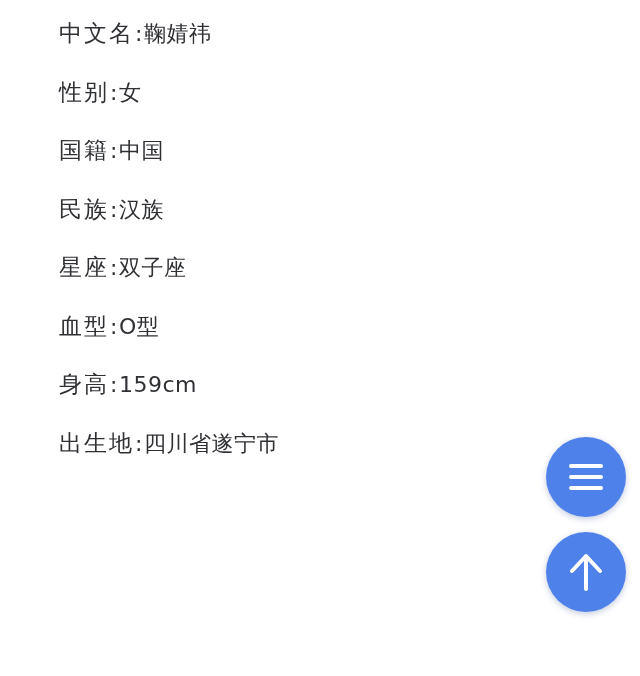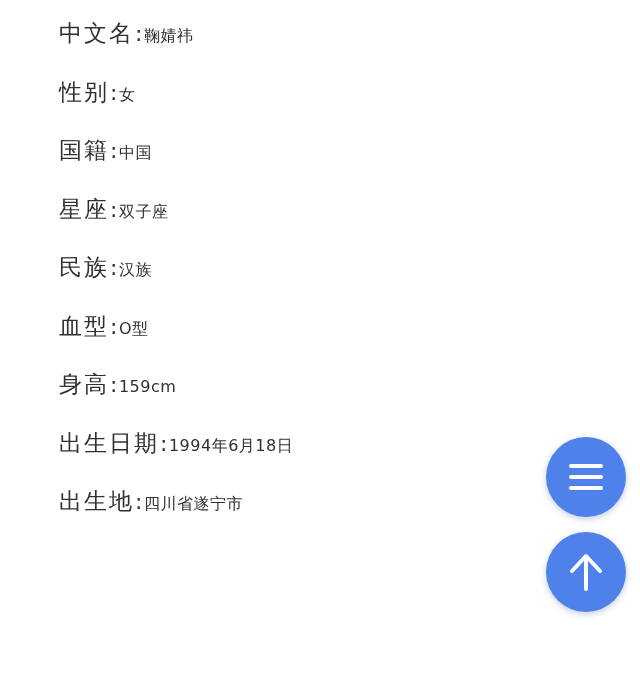--- a/index.html
+++ b/index.html
@@ -41,21 +41,21 @@
     color: #2f3034;
     letter-spacing: 2px;
     margin-left: 27px;
   }
   .info-row .sep {
     font-size: 22px;
     color: #2f3034;
     padding: 0 1px;
   }
   .info-row .value {
-    font-size: 16px;
+    font-size: 22px;
     color: #2f3034;
     letter-spacing: 0.5px;
   }
 
   
   .fab {
     position: absolute;
     width: 80px;
     height: 80px;
     border-radius: 50%;
@@ -106,33 +106,30 @@
   <div class="info-row">
     <span class="label">中文名</span><span class="sep">:</span><span class="value">鞠婧祎</span>
   </div>
   <div class="info-row">
     <span class="label">性别</span><span class="sep">:</span><span class="value">女</span>
   </div>
   <div class="info-row">
     <span class="label">国籍</span><span class="sep">:</span><span class="value">中国</span>
   </div>
   <div class="info-row">
-    <span class="label">星座</span><span class="sep">:</span><span class="value">双子座</span>
+    <span class="label">民族</span><span class="sep">:</span><span class="value">汉族</span>
   </div>
   <div class="info-row">
-    <span class="label">民族</span><span class="sep">:</span><span class="value">汉族</span>
+    <span class="label">星座</span><span class="sep">:</span><span class="value">双子座</span>
   </div>
   <div class="info-row">
     <span class="label">血型</span><span class="sep">:</span><span class="value">O型</span>
   </div>
   <div class="info-row">
     <span class="label">身高</span><span class="sep">:</span><span class="value">159cm</span>
-  </div>
-  <div class="info-row">
-    <span class="label">出生日期</span><span class="sep">:</span><span class="value">1994年6月18日</span>
   </div>
   <div class="info-row">
     <span class="label">出生地</span><span class="sep">:</span><span class="value">四川省遂宁市</span>
   </div>
 </div>
 
 <div class="fab" id="fab-menu">
   <span class="menu-lines">
     <i></i>
       <i></i>

